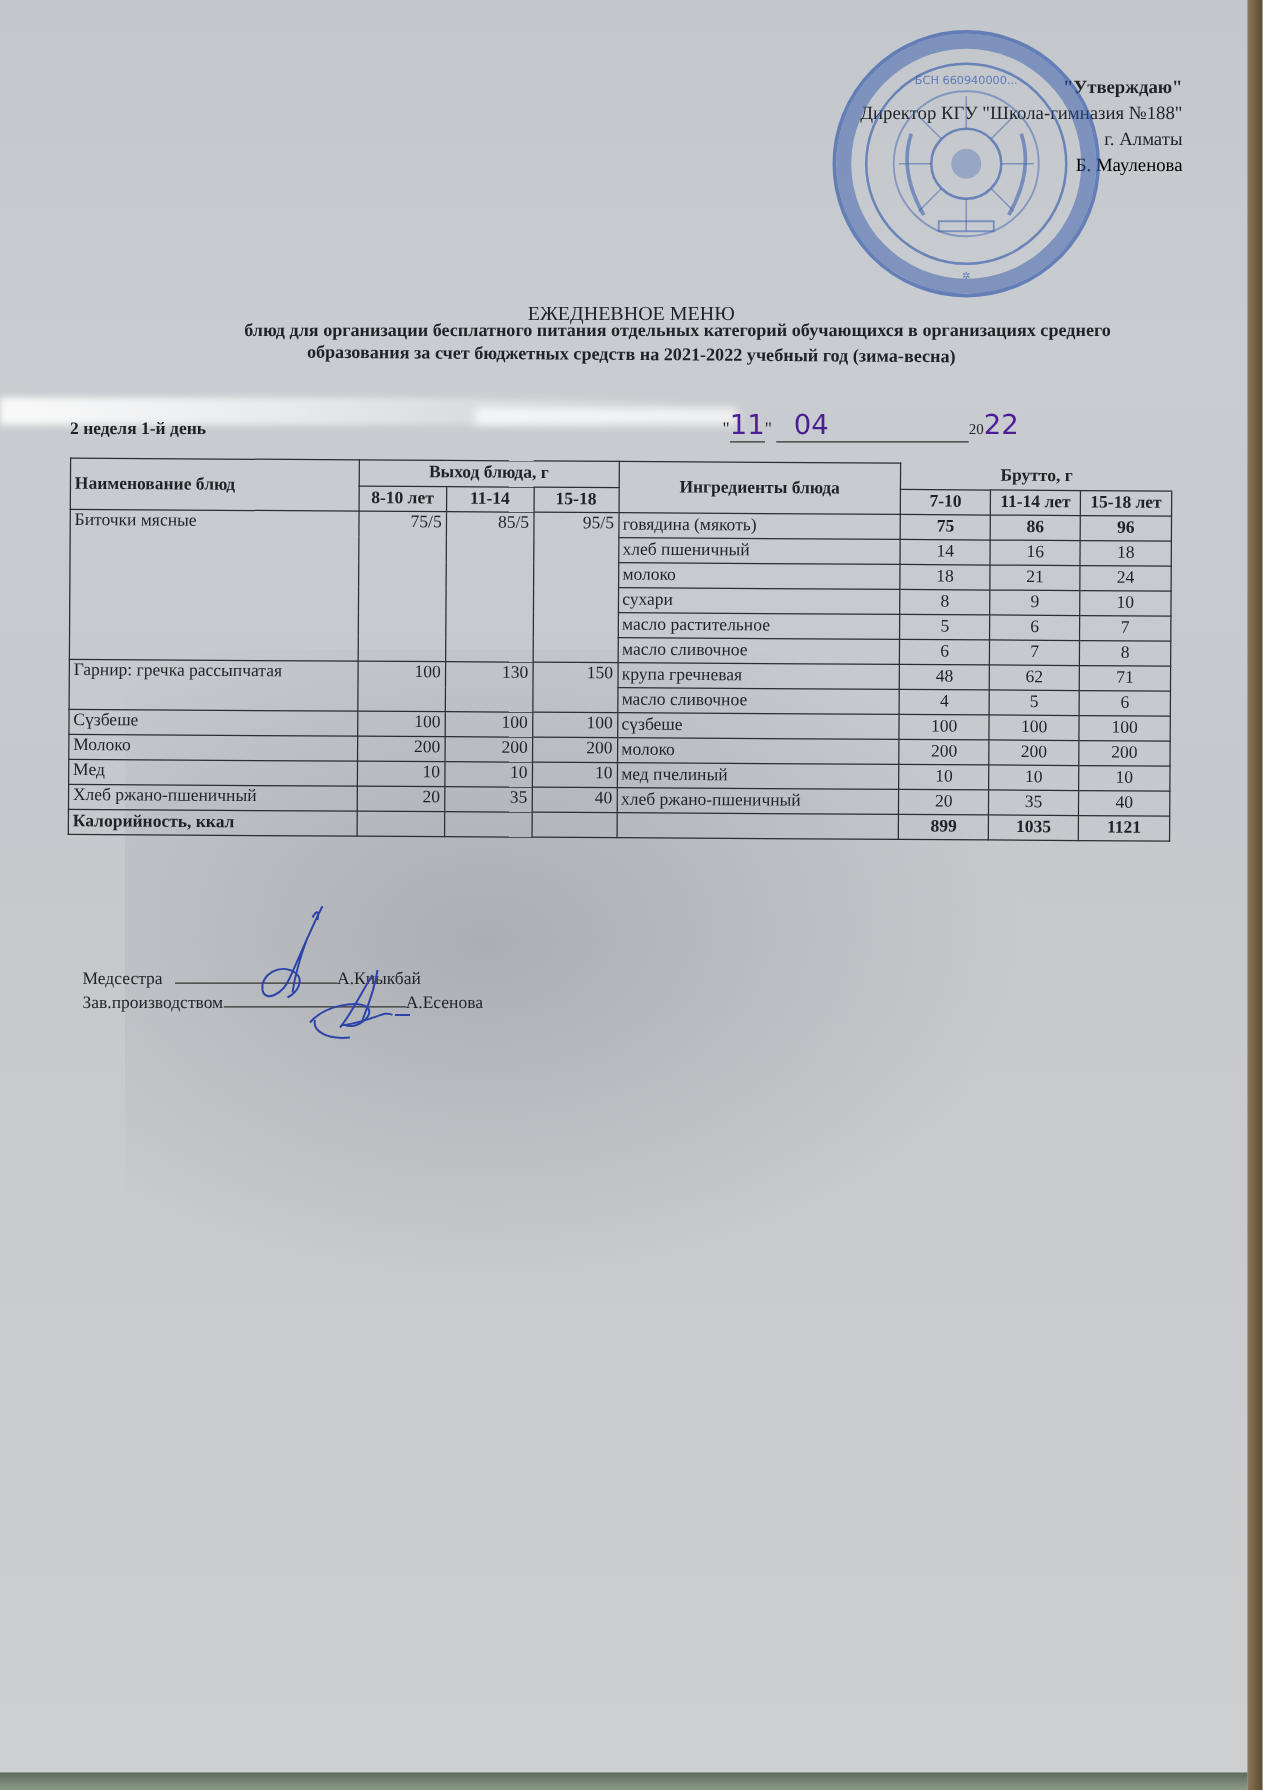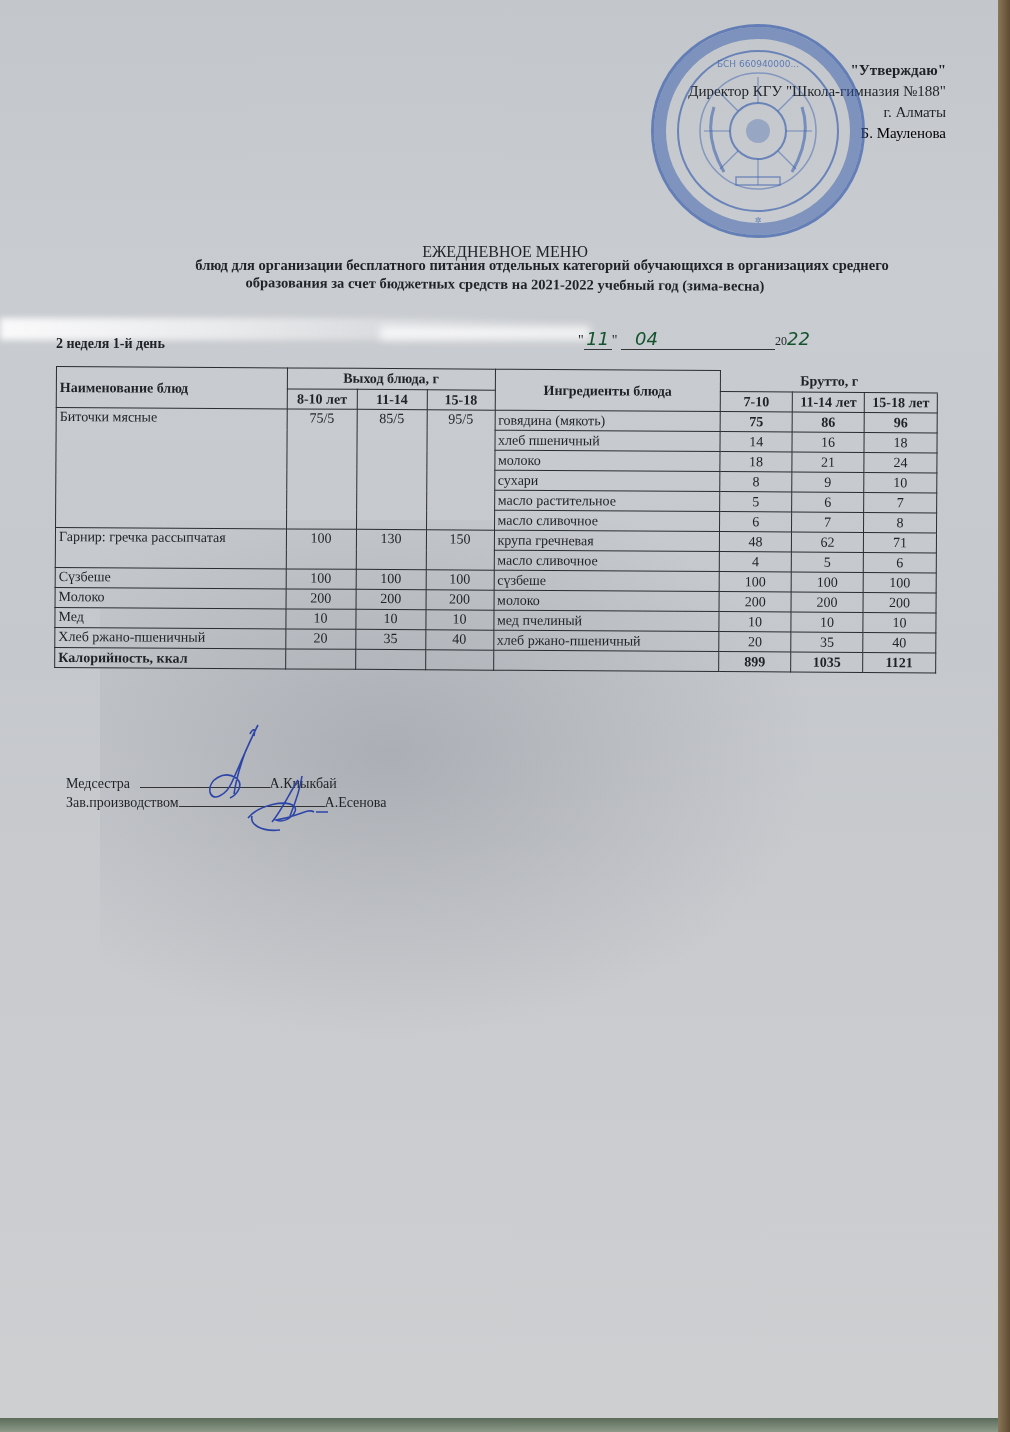--- a/index.html
+++ b/index.html
@@ -32,49 +32,49 @@
   }
   .shadow-blob {
     position: absolute; left: 100px; top: 520px; width: 720px; height: 520px;
     background: radial-gradient(ellipse at 40% 45%, rgba(120,125,135,0.35), rgba(120,125,135,0) 70%);
   }
 
   .approve { position: absolute; right: 64px; top: 60px; text-align: right; font-size: 15px; line-height: 21px; }
   .approve .title { font-weight: bold; }
 
   .stamp {
-    position: absolute; left: 651px; top: 24px; width: 208px; height: 208px;
+    position: absolute; left: 666px; top: 24px; width: 208px; height: 208px;
     border-radius: 50%; border: 3px solid rgba(44,84,170,0.75);
     box-shadow: inset 0 0 0 10px rgba(0,0,0,0), inset 0 0 0 12px rgba(44,84,170,0.55);
     opacity: 0.85;
   }
   .stamp svg { position: absolute; left: 0; top: 0; }
 
   .head { position: absolute; left: 0; width: 998px; text-align: center; }
   .head .t1 { position: absolute; top: 243px; left: 0; width: 1010px; text-align: center; font-size: 16px; }
   .head .t2 { position: absolute; top: 257px; left: 0; width: 1010px; text-align: center; font-size: 14.5px; font-weight: bold; padding-left: 37px; }
   .head .t3 { position: absolute; top: 276px; left: 0; width: 1010px; text-align: center; font-size: 14.5px; font-weight: bold; transform: rotate(0.4deg); }
 
   .week { position: absolute; left: 56px; top: 320px; font-size: 14px; font-weight: bold; margin-top: 16px; }
   .date { position: absolute; left: 578px; top: 328px; font-size: 14px; }
-  .date .hw { font-family: "DejaVu Sans", sans-serif; font-style: italic; color: #14532d; font-size: 18px; }
+  .date .hw { font-family: "DejaVu Sans", sans-serif; color: #4c1d95; font-size: 22px; }
   .date .line { display: inline-block; border-bottom: 1px solid #333; }
 
   table.menu {
     position: absolute; left: 56px; top: 366px; width: 882px;
     border-collapse: collapse; font-size: 14px;
     transform: rotate(0.35deg); transform-origin: left top;
   }
   table.menu td, table.menu th {
     border: 1.5px solid #2a2d31; padding: 0 3px; height: 19px; line-height: 17px;
   }
   table.menu th { font-weight: bold; font-size: 14px; text-align: center; }
   table.menu th.left { text-align: left; }
   .num { text-align: center; }
-  .cen { text-align: center; vertical-align: top; }
+  .cen { text-align: right; vertical-align: top; }
   .dish { vertical-align: top; text-align: left; }
   .bold { font-weight: bold; }
 
   .sign { position: absolute; left: 66px; font-size: 14px; }
   .sign .uline { display: inline-block; border-bottom: 1px solid #333; vertical-align: baseline; }
   .sig-scribble { position: absolute; }
 </style>
 </head>
 <body>
 

